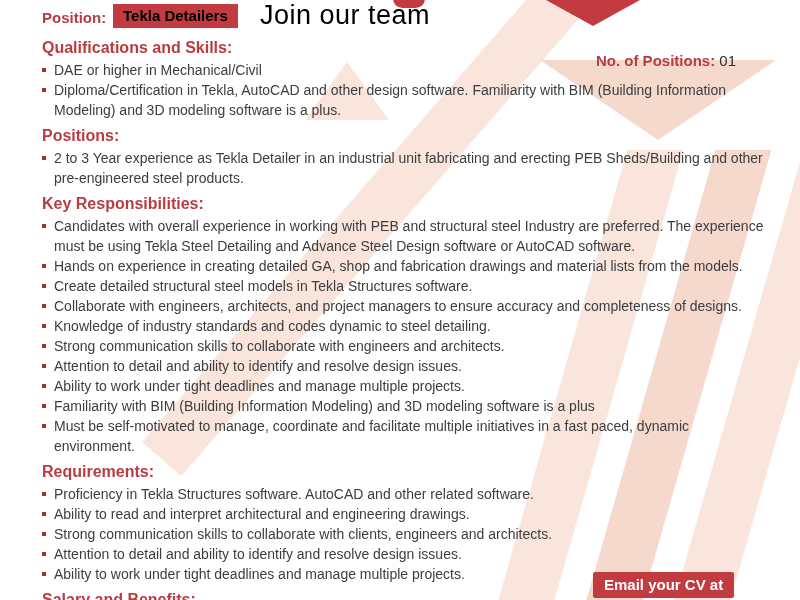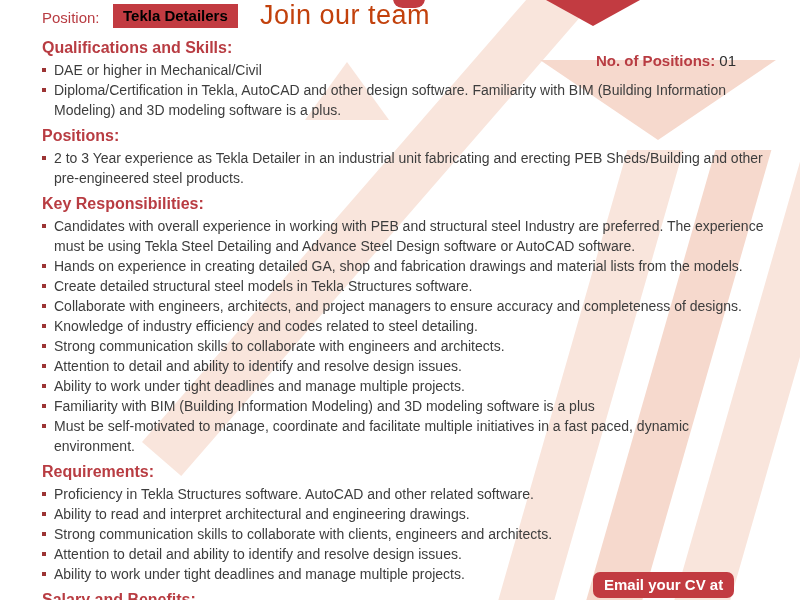--- a/index.html
+++ b/index.html
@@ -30,40 +30,40 @@
 
   
   .top-ellipse{position:absolute;left:393px;top:-11px;width:32px;height:19px;
     border-radius:16px;background:var(--accent);z-index:2;}
   .top-triangle{position:absolute;left:546px;top:0;width:0;height:0;z-index:2;
     border-left:47px solid transparent;border-right:47px solid transparent;
     border-top:26px solid var(--accent);}
 
   
   .hdr{position:absolute;left:0;top:0;width:800px;z-index:3;}
-  .pos-label{position:absolute;left:42px;top:9px;font-size:15px;font-weight:normal;color:var(--heading);}
+  .pos-label{position:absolute;left:42px;top:9px;font-size:15px;font-weight:bold;color:var(--heading);}
   .pos-badge{position:absolute;left:113px;top:4px;background:var(--accent);color:#000000;
     font-size:15px;font-weight:bold;padding:3px 10px 4px 10px;}
-  .tagline{position:absolute;left:260px;top:0px;font-size:27px;color:#c2410c;
+  .tagline{position:absolute;left:260px;top:0px;font-size:27px;color:#000000;
     font-weight:500;letter-spacing:0.5px;}
   .num-pos{position:absolute;right:64px;top:52px;font-size:15px;color:#2f2f2f;z-index:3;}
   .num-pos b{color:var(--heading);font-weight:bold;}
 
   
   .content{position:absolute;left:0;top:38px;width:800px;padding:0 36px 0 42px;z-index:3;}
   .sec-title{font-size:16px;line-height:20px;font-weight:bold;color:var(--heading);
     margin:6px 0 2px 0;}
   .content > section:first-child .sec-title{margin-top:0;}
   ul{list-style:none;}
   li{position:relative;font-size:14px;line-height:20px;color:var(--body);padding-left:12px;}
   .sq{position:absolute;left:0;top:8px;width:4px;height:4px;background:#9c3434;display:inline-block;}
 
   
   .cta{position:absolute;left:593px;top:572px;z-index:4;background:var(--accent);color:#fff;
-    font-size:15px;font-weight:bold;padding:4px 11px 5px 11px;border:none;border-radius:7px;
+    font-size:15px;font-weight:bold;padding:4px 11px 5px 11px;border:none;border-radius:2px;
     cursor:pointer;font-family:inherit;}
 </style>
 </head>
 <body>
 
 <div class="page">
 
   <div class="wm wm-band"></div>
   <div class="wm wm-tri-small"></div>
   <div class="wm wm-tri-big"></div>
@@ -130,21 +130,21 @@
     </li>
 
     <li>
       <span class="sq"></span>
       <span>Collaborate with engineers, architects, and project managers to ensure accuracy and completeness of designs.</span>
     </li>
 
 
     <li>
       <span class="sq"></span>
-      <span>Knowledge of industry efficiency and codes related to steel detailing.</span>
+      <span>Knowledge of industry standards and codes dynamic to steel detailing.</span>
     </li>
 
     <li>
       <span class="sq"></span>
       <span>Strong communication skills to collaborate with engineers and architects.</span>
     </li>
 
     <li>
       <span class="sq"></span>
       <span>Attention to detail and ability to identify and resolve design issues.</span>

